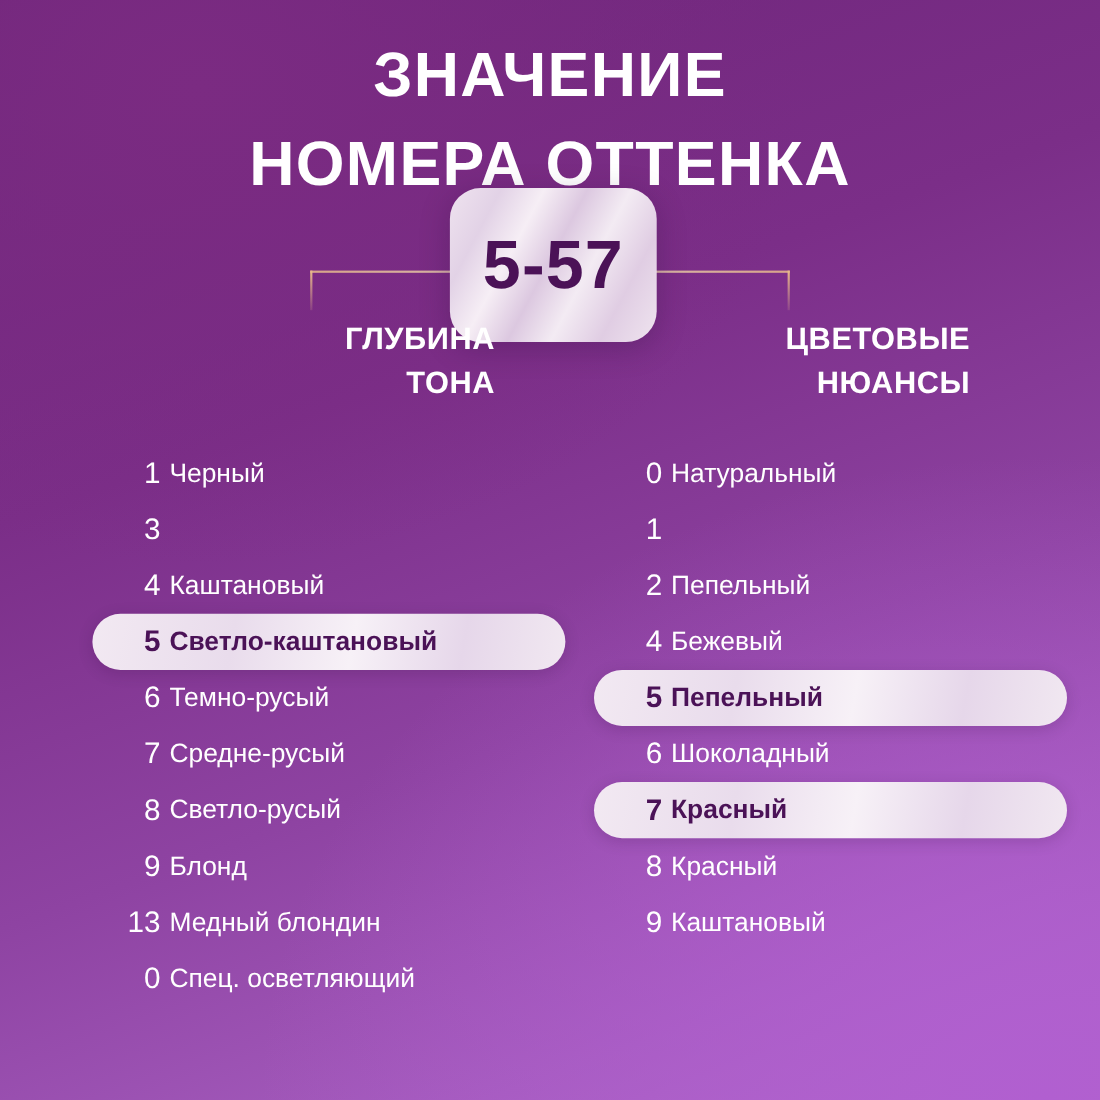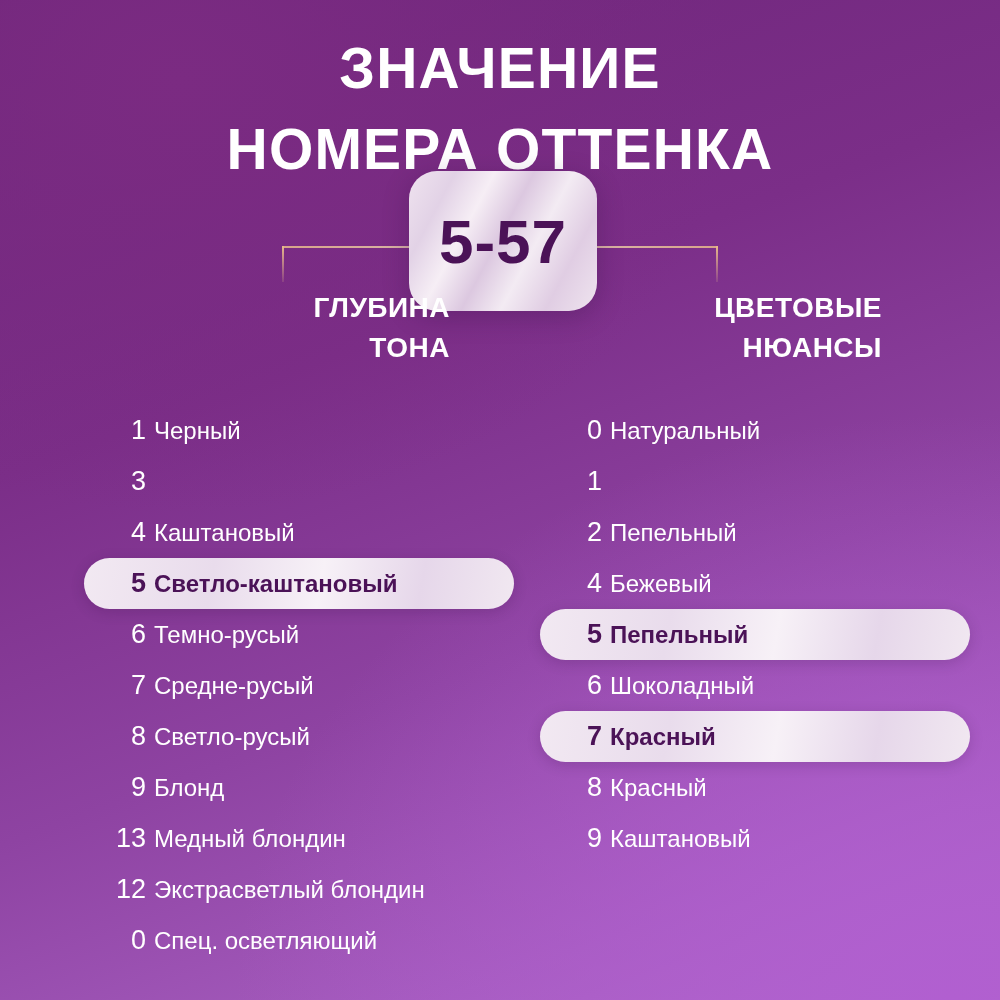--- a/index.html
+++ b/index.html
@@ -178,24 +178,20 @@
     </div>
     <div class="row">
       <span class="num">9</span>
       <span class="label">Блонд</span>
     </div>
     <div class="row">
       <span class="num">13</span>
       <span class="label">Медный блондин</span>
     </div>
     <div class="row">
-      <span class="num">12</span>
-      <span class="label">Экстрасветлый блондин</span>
-    </div>
-    <div class="row">
       <span class="num">0</span>
       <span class="label">Спец. осветляющий</span>
     </div>
   </div>
 <div class="list right" id="list-right">
     <div class="row">
       <span class="num">0</span>
       <span class="label">Натуральный</span>
     </div>
     <div class="row">

